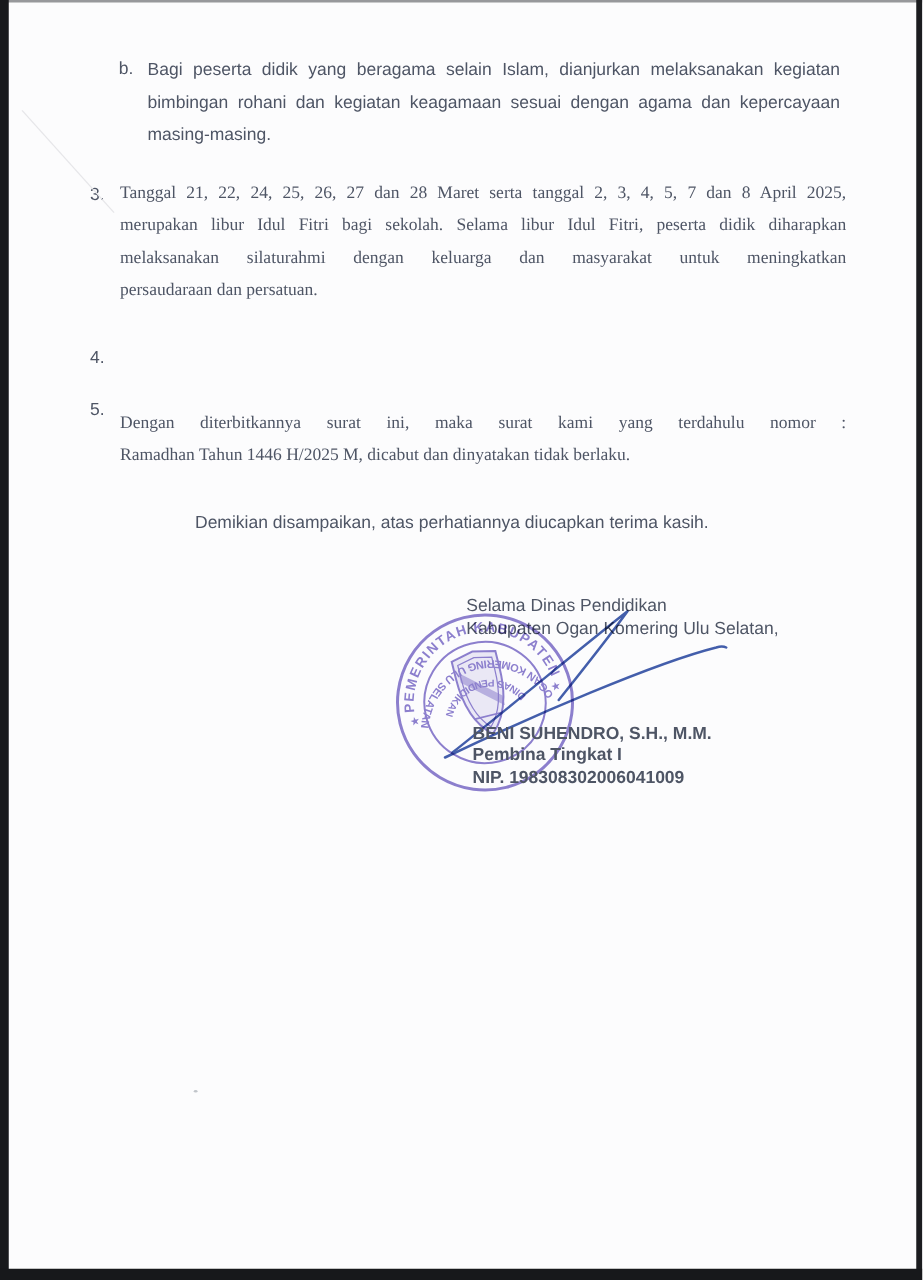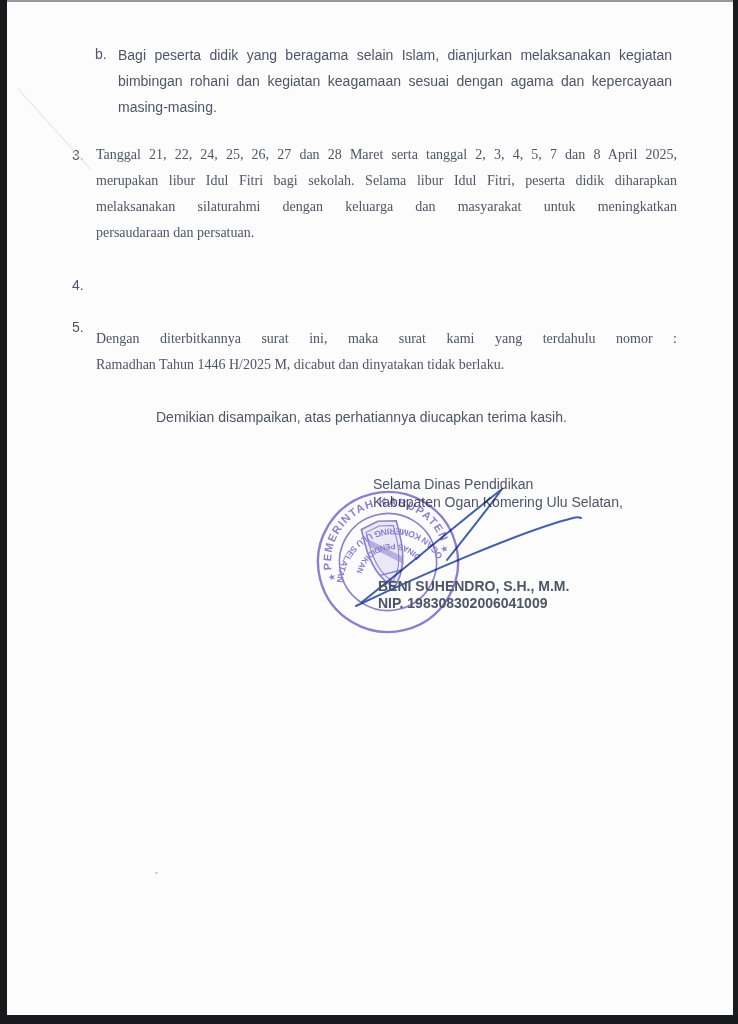--- a/index.html
+++ b/index.html
@@ -98,20 +98,21 @@
 
   <svg class="sign-svg" width="290" height="160" viewBox="0 0 290 160">
     <g fill="none" stroke="#3552a6" stroke-width="2" stroke-linecap="round" stroke-linejoin="round" opacity="0.92">
       <path d="M32,132 C75,98 140,44 172,19 C159,37 133,70 117,90"></path>
       <path d="M26,136 C95,103 195,60 243,48 C246,47 249,47 251,48"></path>
     </g>
   </svg>
 
   <div class="sig-name">
     <div>BENI SUHENDRO, S.H., M.M.</div>
+    <div>Pembina Tingkat I</div>
     <div>NIP. 198308302006041009</div>
   </div>
 
   <div class="crease"></div>
   <div class="speck"></div>
   <div class="edge-top"></div>
   <div class="edge-left"></div>
   <div class="edge-right"></div>
   <div class="edge-bottom"></div>
 

